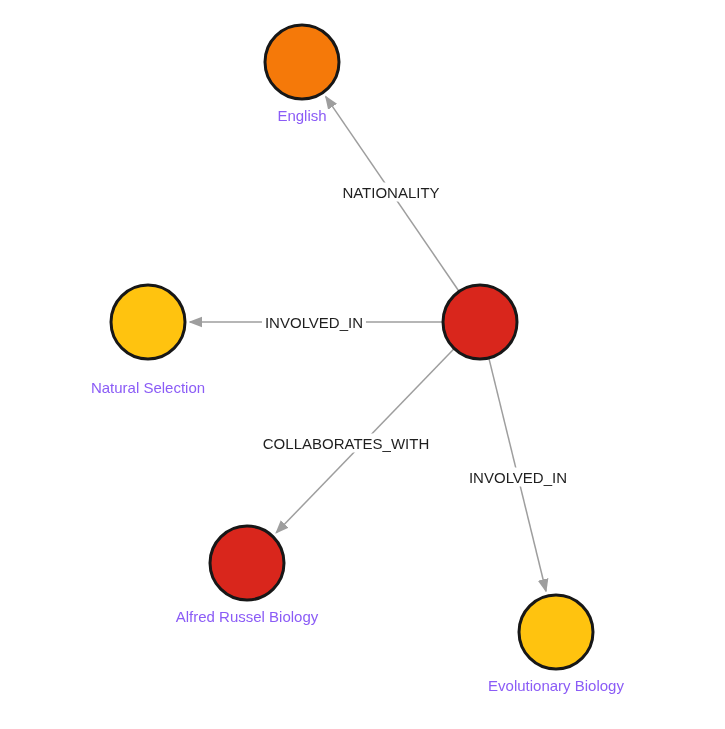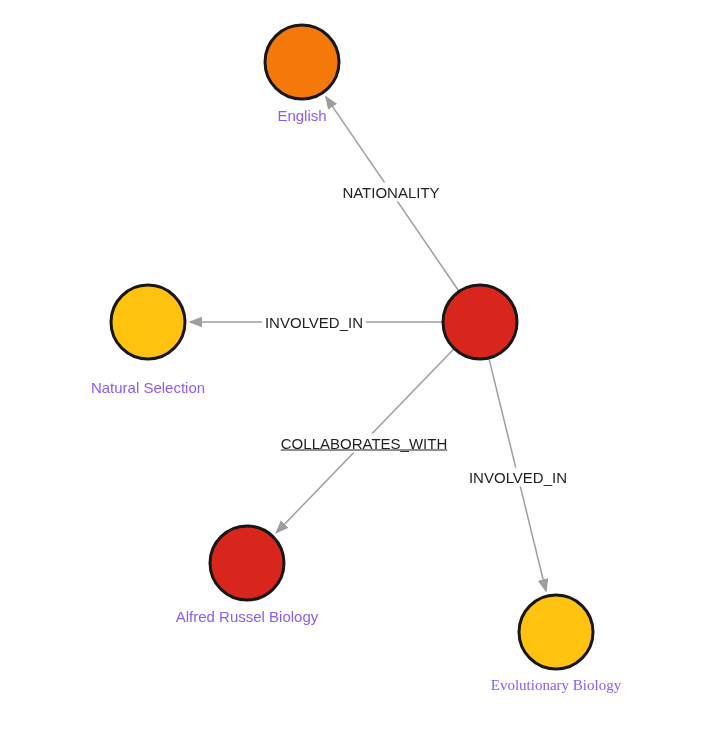--- a/index.html
+++ b/index.html
@@ -67,20 +67,20 @@
         <circle cx="302" cy="62" r="37" fill="#F57909" stroke="#171717" stroke-width="3"></circle>
         <circle cx="148" cy="322" r="37" fill="#FFC30F" stroke="#171717" stroke-width="3"></circle>
         <circle cx="480" cy="322" r="37" fill="#D9261C" stroke="#171717" stroke-width="3"></circle>
         <circle cx="247" cy="563" r="37" fill="#D9261C" stroke="#171717" stroke-width="3"></circle>
         <circle cx="556" cy="632" r="37" fill="#FFC30F" stroke="#171717" stroke-width="3"></circle>
       </g>
   </svg>
   <div id="labels-layer">
       <div class="edge-label" style="left: 391px; top: 192px; text-align: right;">NATIONALITY</div>
       <div class="edge-label" style="left: 314px; top: 322px;">INVOLVED_IN</div>
-      <div class="edge-label" style="left: 364px; top: 442.5px; text-decoration: underline;">COLLABORATES_WITH</div>
+      <div class="edge-label" style="left: 346px; top: 442.5px;">COLLABORATES_WITH</div>
       <div class="edge-label" style="left: 518px; top: 477px;">INVOLVED_IN</div>
       <div class="node-label" style="left: 302px; top: 107px;">English</div>
       <div class="node-label" style="left: 148px; top: 379px;">Natural Selection</div>
       <div class="node-label" style="left: 247px; top: 608px;">Alfred Russel Biology</div>
-      <div class="node-label" style="left: 556px; top: 677px; font-family: Liberation Serif, serif;">Evolutionary Biology</div>
+      <div class="node-label" style="left: 556px; top: 677px;">Evolutionary Biology</div>
     </div>
 </div>
 
 </body></html>

